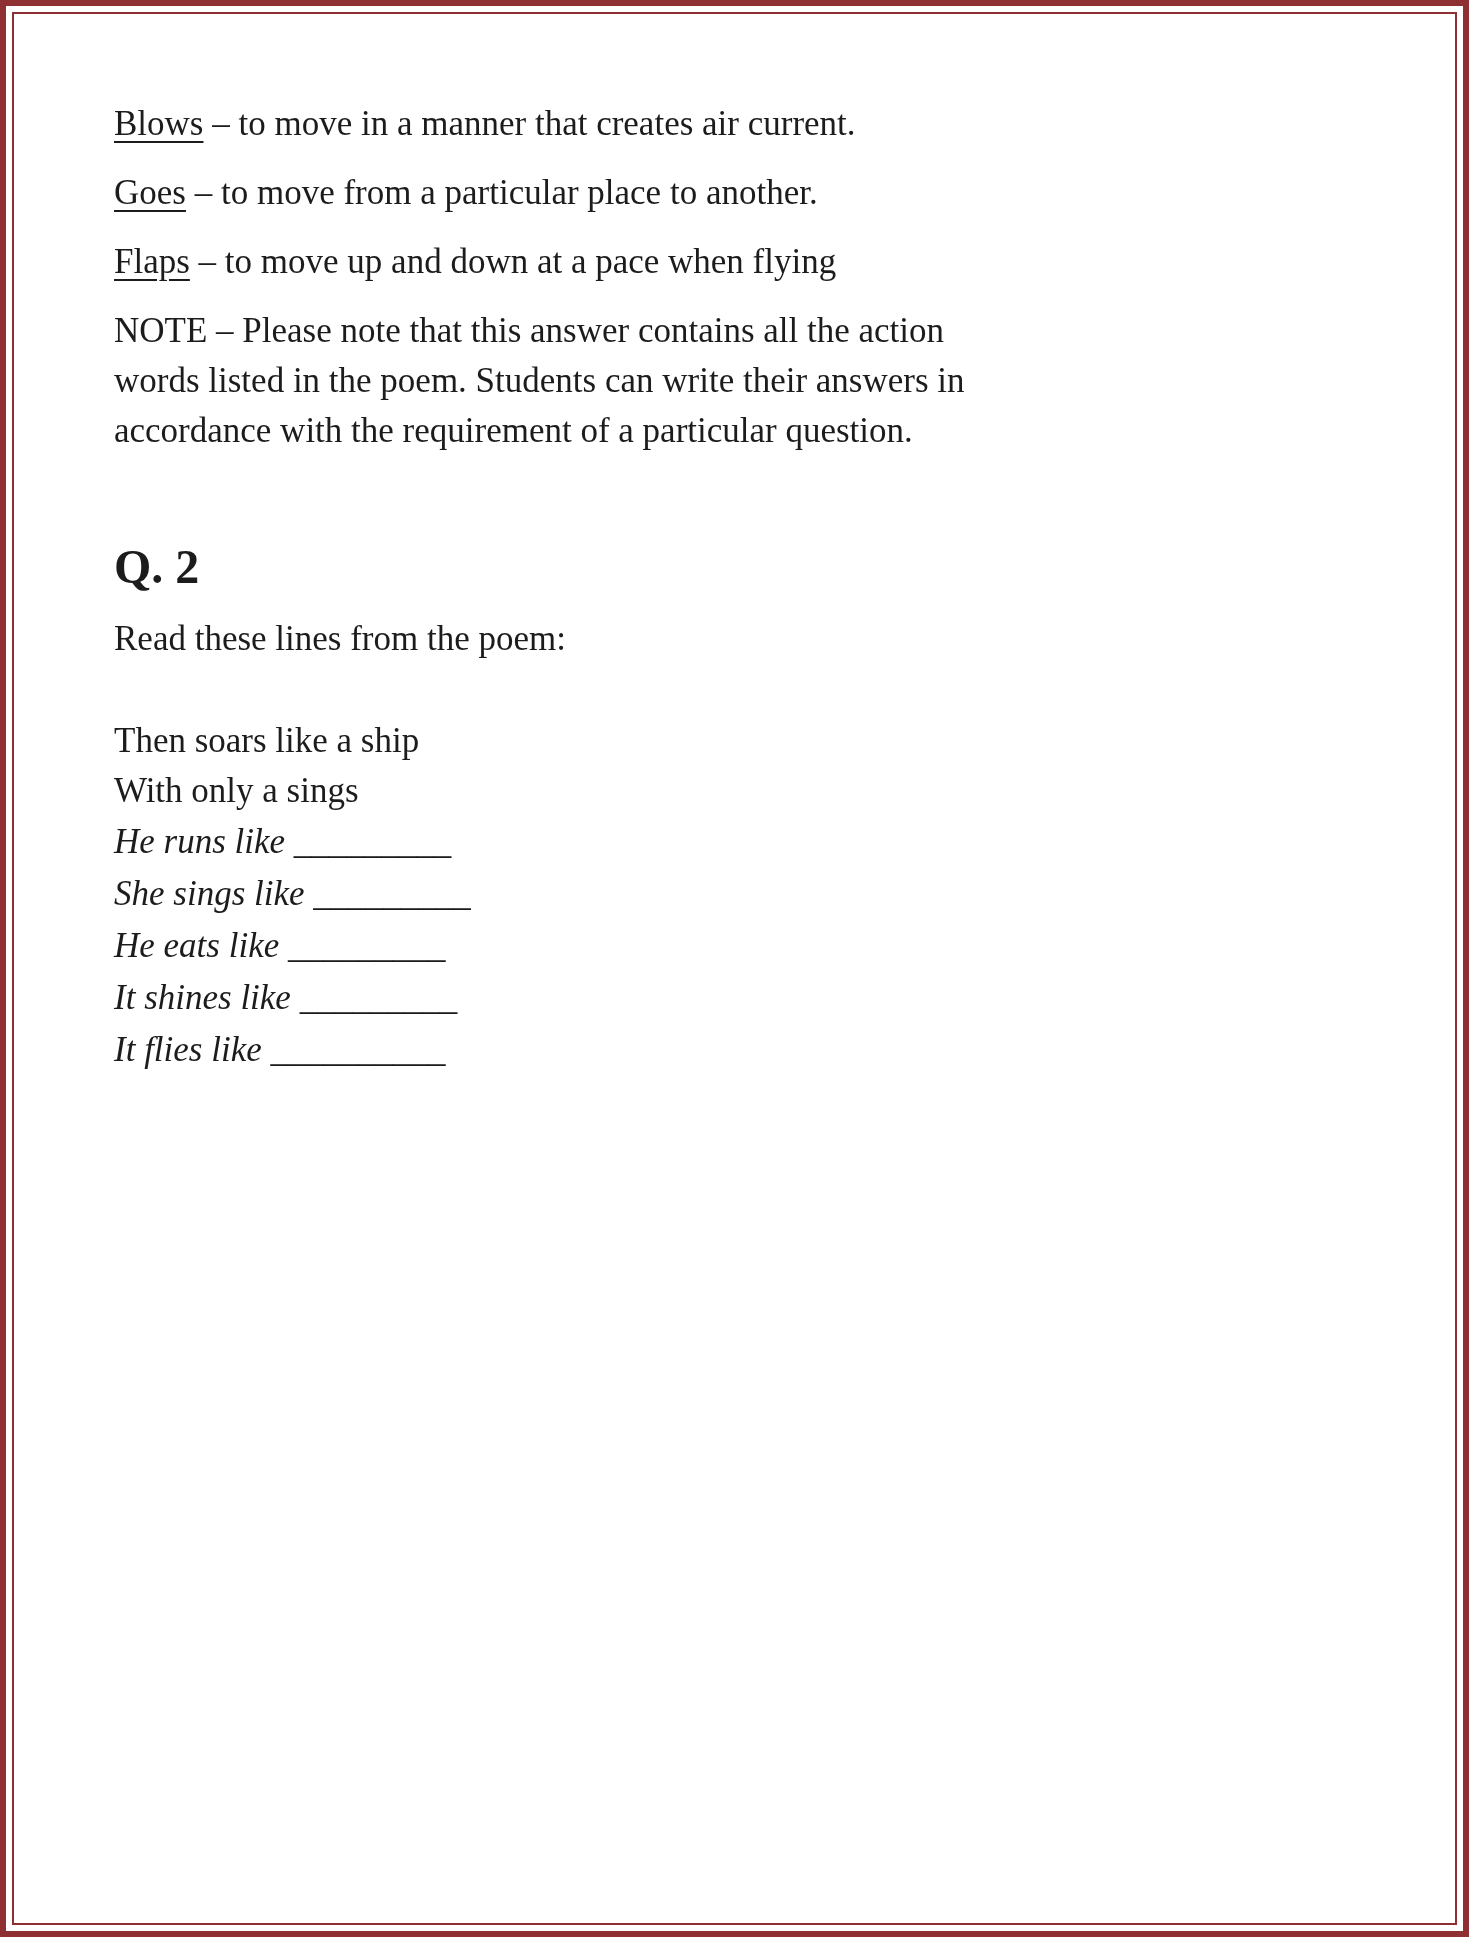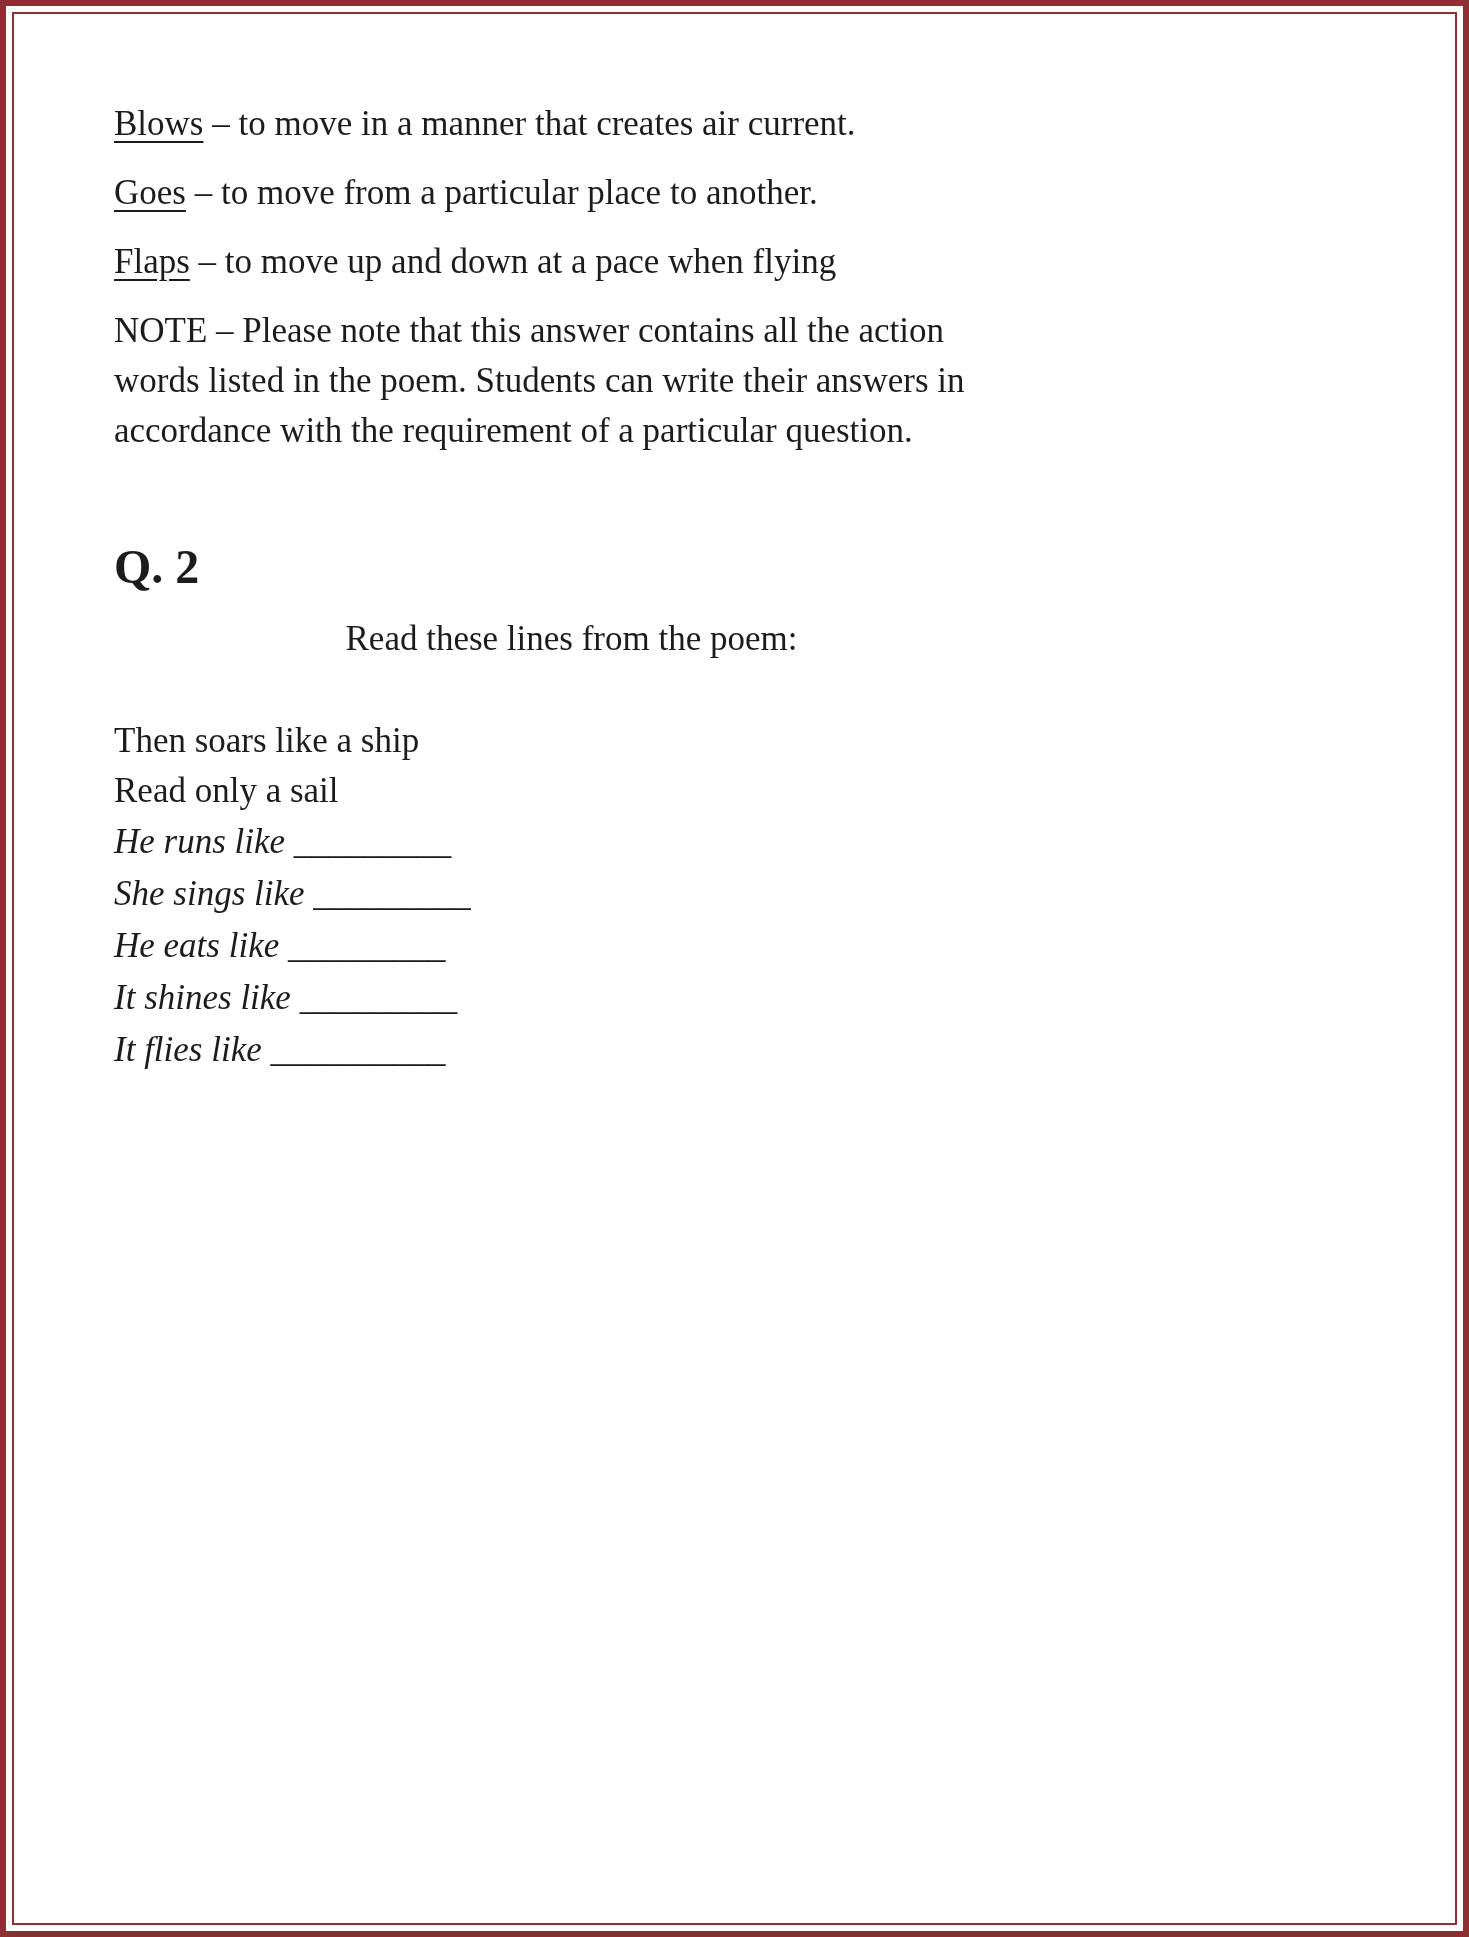--- a/index.html
+++ b/index.html
@@ -25,21 +25,21 @@
   .content { width:915px; font-size:35px; line-height:50px; }
   p { margin:0; }
   .definition { margin-bottom:19px; }
   .term {
     text-decoration:underline;
     text-decoration-thickness:2px;
     text-underline-offset:6px;
   }
   .note { margin-top:0; }
   .q-number { font-weight:bold; font-size:48px; margin-top:86px; }
-  .q-intro { margin-top:22px;text-align:center; }
+  .q-intro { margin-top:22px; }
   .poem-block { margin-top:52px; }
   .fill-line { line-height:52px;font-style:italic; }
   .answer-label { margin-top:26px; }
 </style>
 </head>
 <body>
 
 <div class="page">
   <div class="page-inner">
     <div class="content">
@@ -51,21 +51,21 @@
       <p class="definition"><span class="term">Flaps</span><span> – to move up and down at a pace when flying</span></p>
 
       <p class="note">NOTE – Please note that this answer contains all the action words listed in the poem. Students can write their answers in accordance with the requirement of a particular question.</p>
 
       <p class="q-number">Q. 2</p>
 
       <p class="q-intro">Read these lines from the poem:</p>
 
       <div class="poem-block">
         <p>Then soars like a ship</p>
-        <p>Read only a sail</p>
+        <p>With only a sings</p>
         <p class="fill-line">He runs like _________</p>
         <p class="fill-line">She sings like _________</p>
         <p class="fill-line">He eats like _________</p>
         <p class="fill-line">It shines like _________</p>
         <p class="fill-line">It flies like __________</p>
       </div>
 
 
     </div>
   </div>

